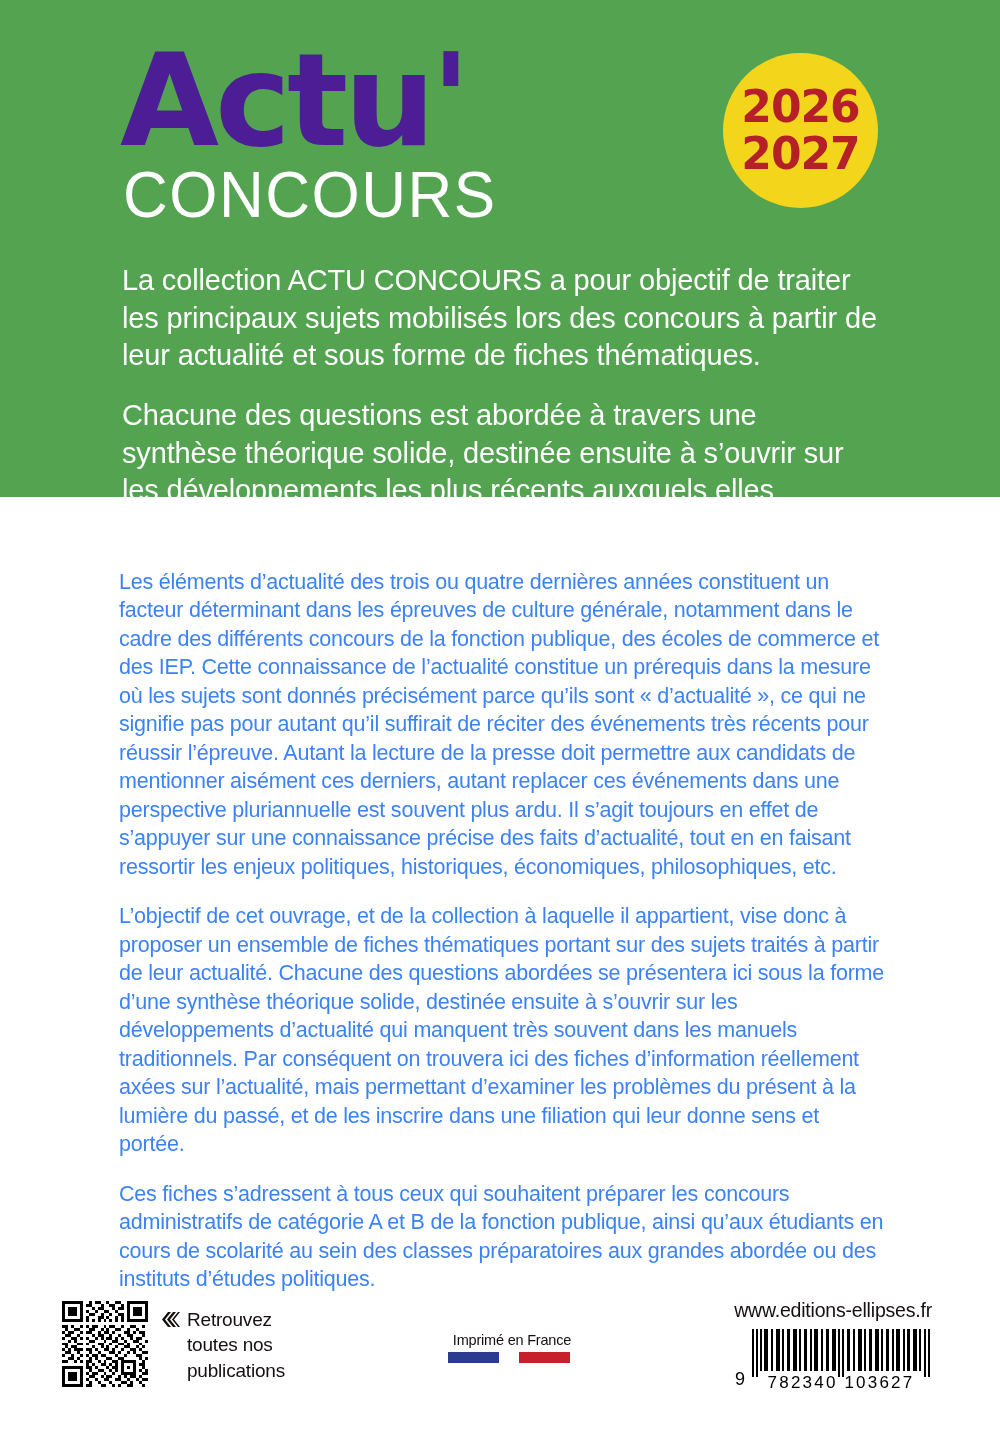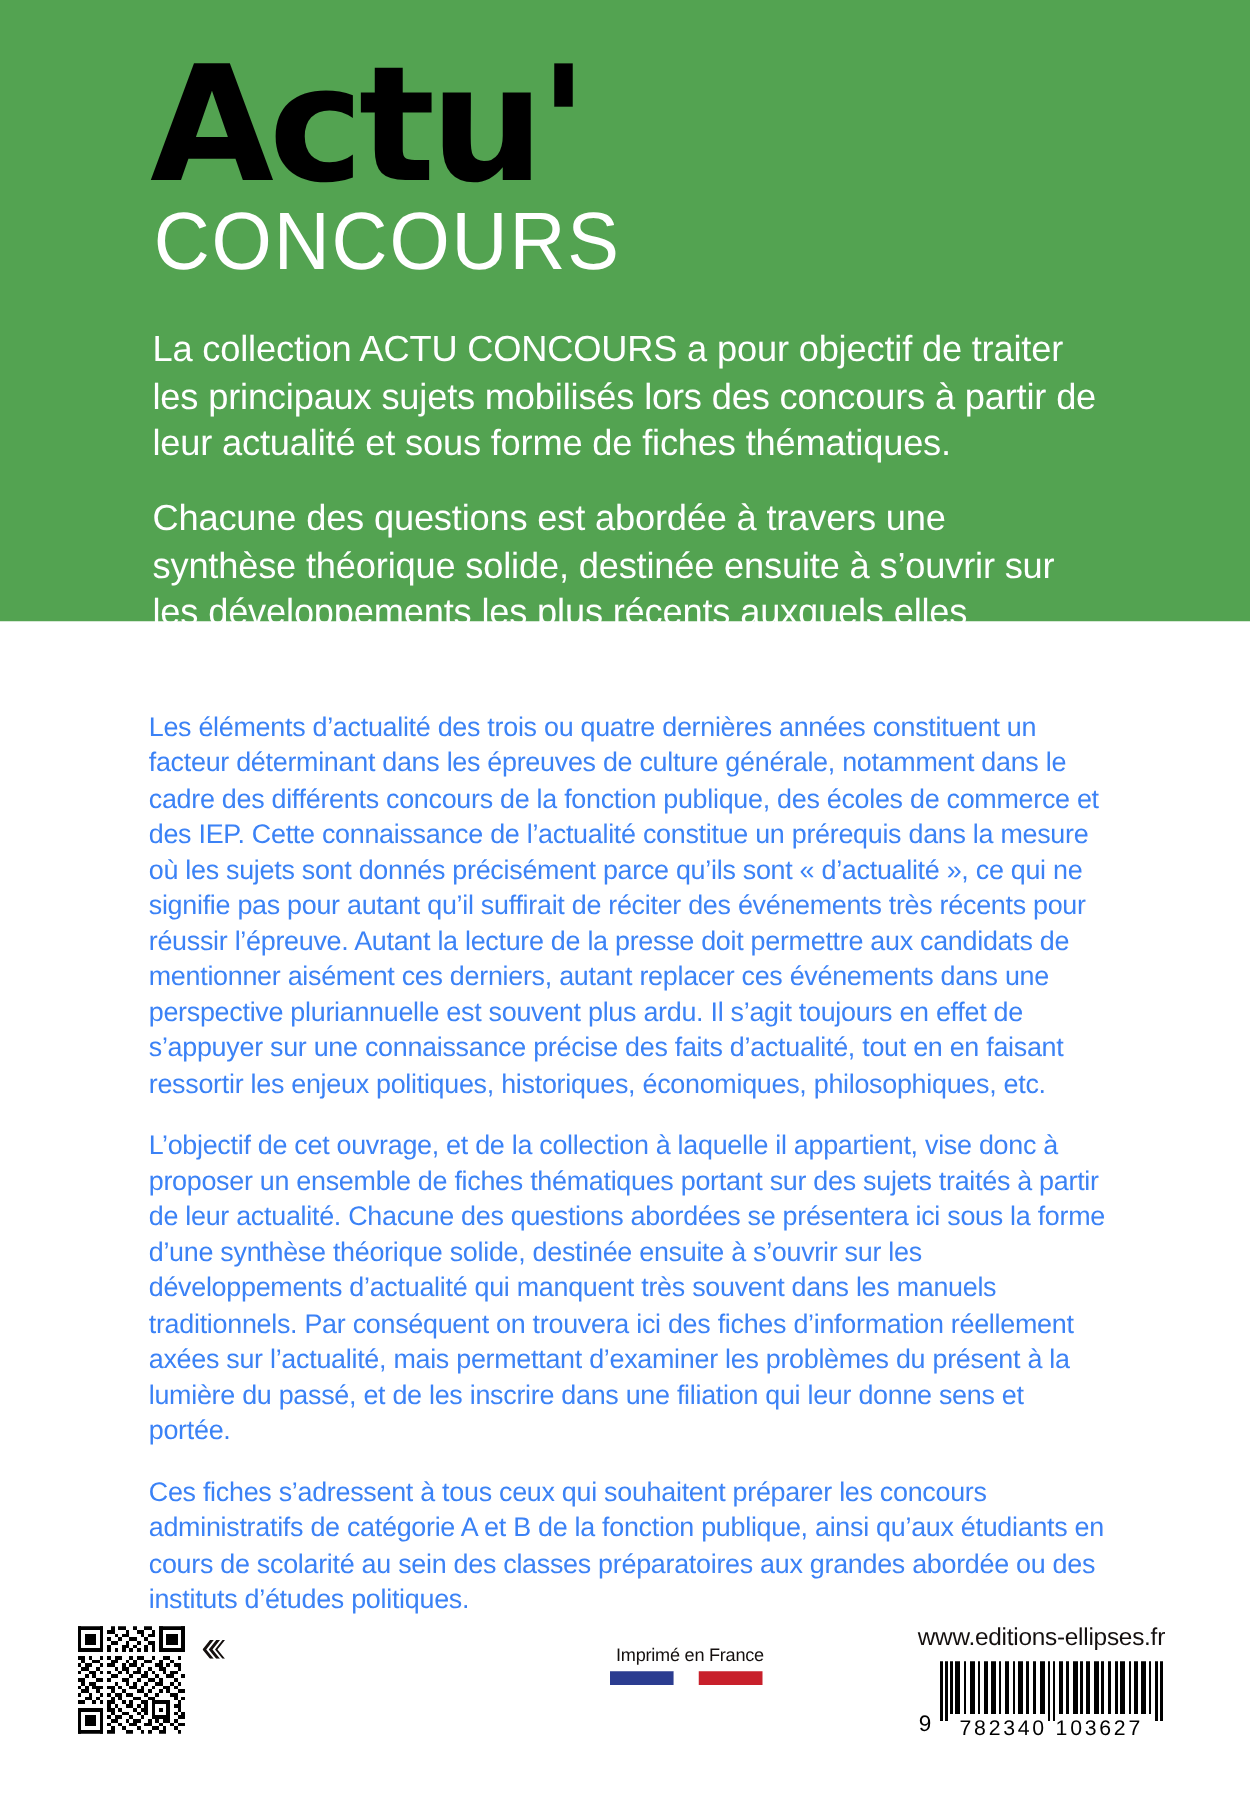--- a/index.html
+++ b/index.html
@@ -31,21 +31,21 @@
     left: 120px;
     top: 42px;
     width: 430px;
   }
 
   .logo-actu {
     font-family: "DejaVu Sans", sans-serif;
     font-weight: bold;
     font-size: 128px;
     line-height: 0.92;
-    color: #000000;
+    color: #4c1d95;
     letter-spacing: -4px;
     white-space: nowrap;
   }
 
   .logo-concours {
     font-family: "Liberation Sans", sans-serif;
     font-weight: 300;
     font-size: 62px;
     line-height: 1.0;
     color: #ffffff;
@@ -159,24 +159,23 @@
     font-size: 19px;
     line-height: 1.33;
     color: #15100f;
     letter-spacing: -0.2px;
   }
 
   
   .imprime-block {
     position: absolute;
     left: 448px;
-    top: 32px;
+    top: 47px;
     width: 128px;
     text-align: center;
-    margin-left: 40px;
   }
 
   .imprime-text {
     font-size: 14.5px;
     color: #15100f;
     letter-spacing: -0.2px;
     white-space: nowrap;
   }
 
   .flag-bars {
@@ -226,20 +225,24 @@
 </head>
 <body>
 
 <div class="green-band">
 
   <div class="logo-block">
     <div class="logo-actu">Actu'</div>
     <div class="logo-concours">CONCOURS</div>
   </div>
 
+  <div class="year-badge">
+    <div class="year-line">2026</div>
+    <div class="year-line">2027</div>
+  </div>
 
   <div class="green-copy">
     <p>La collection ACTU CONCOURS a pour objectif de traiter les principaux sujets mobilisés lors des concours à partir de leur actualité et sous forme de fiches thématiques.</p>
     <p>Chacune des questions est abordée à travers une synthèse théorique solide, destinée ensuite à s’ouvrir sur les développements les plus récents auxquels elles donnent lieu. Ainsi, les problèmes du présent peuvent s’éclairer à la lumière du passé, et s’inscrire dans une filiation qui leur donne sens et portée.</p>
   </div>
 
 </div>
 
 <div class="body-copy">
   <p>Les éléments d’actualité des trois ou quatre dernières années constituent un facteur déterminant dans les épreuves de culture générale, notamment dans le cadre des différents concours de la fonction publique, des écoles de commerce et des IEP. Cette connaissance de l’actualité constitue un prérequis dans la mesure où les sujets sont donnés précisément parce qu’ils sont « d’actualité », ce qui ne signifie pas pour autant qu’il suffirait de réciter des événements très récents pour réussir l’épreuve. Autant la lecture de la presse doit permettre aux candidats de mentionner aisément ces derniers, autant replacer ces événements dans une perspective pluriannuelle est souvent plus ardu. Il s’agit toujours en effet de s’appuyer sur une connaissance précise des faits d’actualité, tout en en faisant ressortir les enjeux politiques, historiques, économiques, philosophiques, etc.</p>
@@ -481,20 +484,25 @@
     </svg>
 
     <div class="retrouvez">
       <svg class="chev-icon" width="18" height="15" viewBox="0 0 18 15">
         <g fill="#15100f">
           <polygon points="6,0 9,0 3,7.5 9,15 6,15 0,7.5"></polygon>
           <polygon points="11,0 14,0 8,7.5 14,15 11,15 5,7.5"></polygon>
           <polygon points="16,0 18,0 12,7.5 18,15 16,15 10,7.5"></polygon>
         </g>
       </svg>
+      <div class="retrouvez-text">
+        <div>Retrouvez</div>
+        <div>toutes nos</div>
+        <div>publications</div>
+      </div>
     </div>
   </div>
 
   <div class="imprime-block">
     <div class="imprime-text">Imprimé en France</div>
     <div class="flag-bars">
       <div class="flag-blue"></div>
       <div class="flag-white"></div>
       <div class="flag-red"></div>
     </div>

